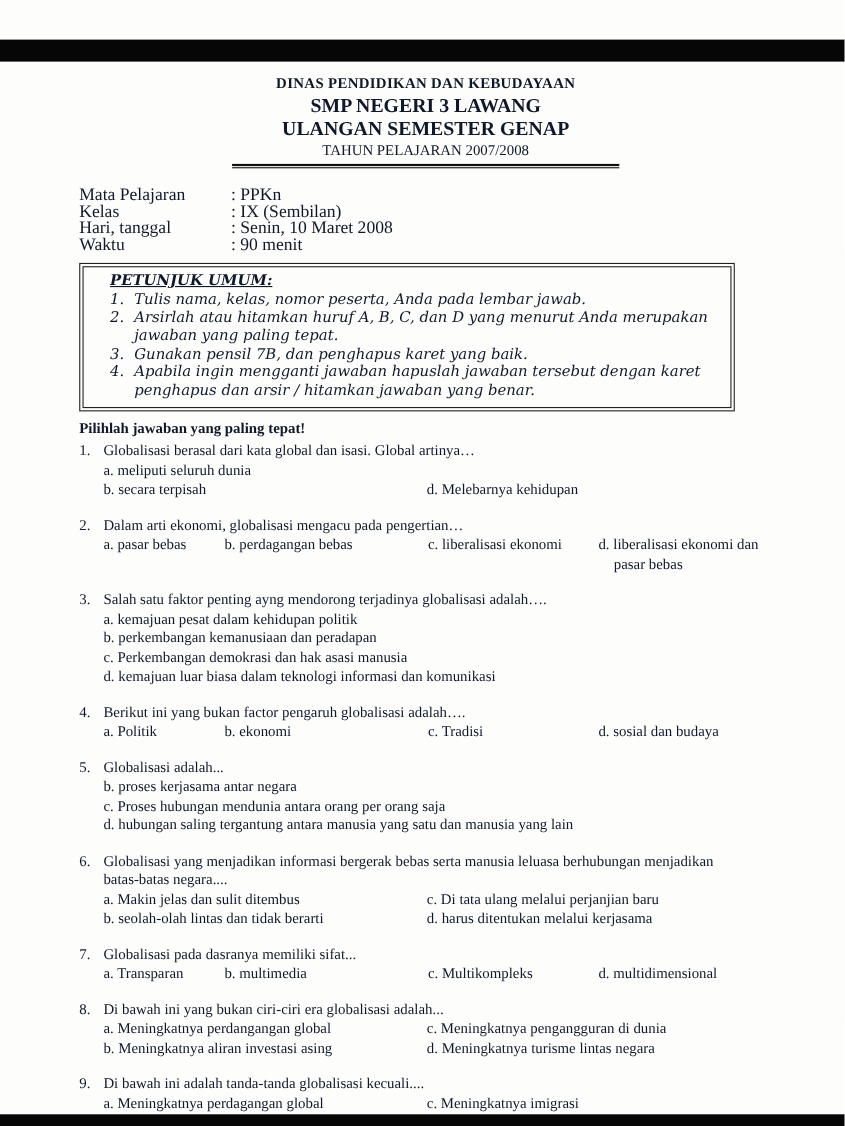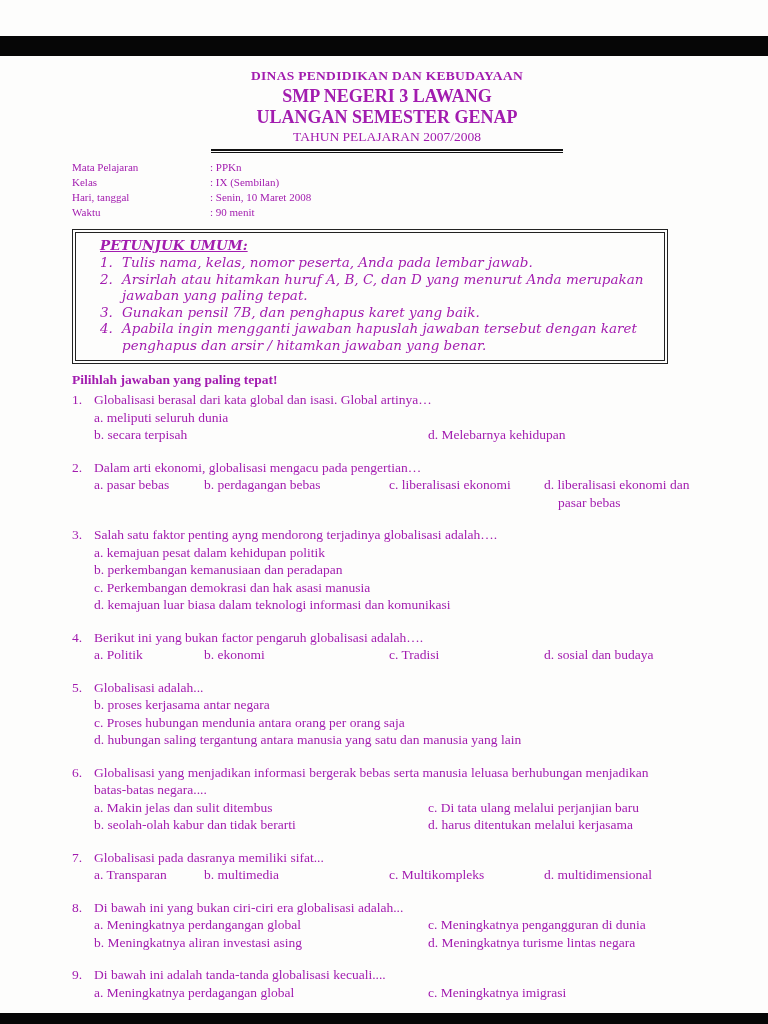--- a/index.html
+++ b/index.html
@@ -1,52 +1,52 @@
 <!DOCTYPE html>
 <html><head>
 <meta charset="utf-8">
 <style>
   * { margin:0; padding:0; box-sizing:border-box; }
   html,body { background:#ffffff; }
   .page {
     width:768px; height:1024px; margin:0 auto; position:relative; overflow:hidden;
-    background:#fdfdfc; color:#a21caf;
+    background:#fdfdfc; color:#0f172a;
     font-family:"Liberation Serif","DejaVu Serif",serif;
   }
   .top-spacer { height:36px; }
   .scan-bar { width:100%; height:20px; background:#060606; }
   .scan-bar-bottom { position:absolute; left:0; bottom:0; width:100%; height:11px; background:#060606; }
 
   .content { padding:12px 66px 0 72px; }
 
   .hdr { text-align:center; }
   .hdr-line1 { font-size:13.5px; font-weight:bold; letter-spacing:.3px; }
   .hdr-line2 { font-size:18px;   font-weight:bold; margin-top:2px; }
   .hdr-line3 { font-size:18px;   font-weight:bold; }
   .hdr-line4 { font-size:13.5px; font-weight:normal; margin-top:1px; }
   .hdr-rule  { width:352px; margin:4px auto 0 auto; height:4px;
                border-top:2.5px solid #111; border-bottom:1.2px solid #111; }
 
-  .info { margin-top:7px; font-size:11px; line-height:15px; }
+  .info { margin-top:17px; font-size:16px; line-height:15px; }
   .info-row { display:grid; grid-template-columns:138px auto; }
 
   .box-outer { margin-top:9px; margin-right:34px; border:1.4px solid #222; padding:2px; }
   .box-inner { border:1.4px solid #222; padding:4px 10px 7px 24px; }
   .petunjuk-title { font-weight:bold; text-decoration:underline; font-style:italic;
                     font-size:13.5px; line-height:17px; font-family:"DejaVu Serif",serif; }
   .petunjuk-item { display:grid; grid-template-columns:22px auto; font-style:italic;
                    font-size:13.5px; line-height:16.5px; font-family:"DejaVu Serif",serif; }
   .pi-text { max-width:560px; }
 
   .instruction { margin-top:7px; font-weight:bold; font-size:13.5px; line-height:17px; }
 
   .questions { margin-top:3px; font-size:13.5px; line-height:17.5px; }
   .q { display:grid; grid-template-columns:22px auto; margin-bottom:15px; }
   .q-text { max-width:576px; }
-  .opt-row.twocol  { display:grid; grid-template-columns:294px auto;gap:40px; }
+  .opt-row.twocol  { display:grid; grid-template-columns:294px auto; }
   .opt-row.inline  { display:grid; grid-template-columns:110px 185px 155px 146px; }
   .opt-row.stacked { display:block; }
   .opt { padding-left:14px; text-indent:-14px; }
   .opt-row.stacked .opt { max-width:576px; }
 </style>
 </head>
 <body>
 
 <div class="page">
   <div class="top-spacer"></div>
@@ -180,21 +180,21 @@
         </div>
         <div class="q">
           <div class="q-num">6.</div>
           <div class="q-body">
             <div class="q-text">Globalisasi yang menjadikan informasi bergerak bebas serta manusia leluasa berhubungan menjadikan batas-batas negara....</div>
             <div class="opt-row twocol">
               <div class="opt">a. Makin jelas dan sulit ditembus</div>
               <div class="opt">c. Di tata ulang melalui perjanjian baru</div>
             </div>
             <div class="opt-row twocol">
-              <div class="opt">b. seolah-olah kabur dan tidak berarti</div>
+              <div class="opt">b. seolah-olah lintas dan tidak berarti</div>
               <div class="opt">d. harus ditentukan melalui kerjasama</div>
             </div>
           </div>
         </div>
         <div class="q">
           <div class="q-num">7.</div>
           <div class="q-body">
             <div class="q-text">Globalisasi pada dasranya memiliki sifat...</div>
             <div class="opt-row inline">
               <div class="opt">a. Transparan</div>

